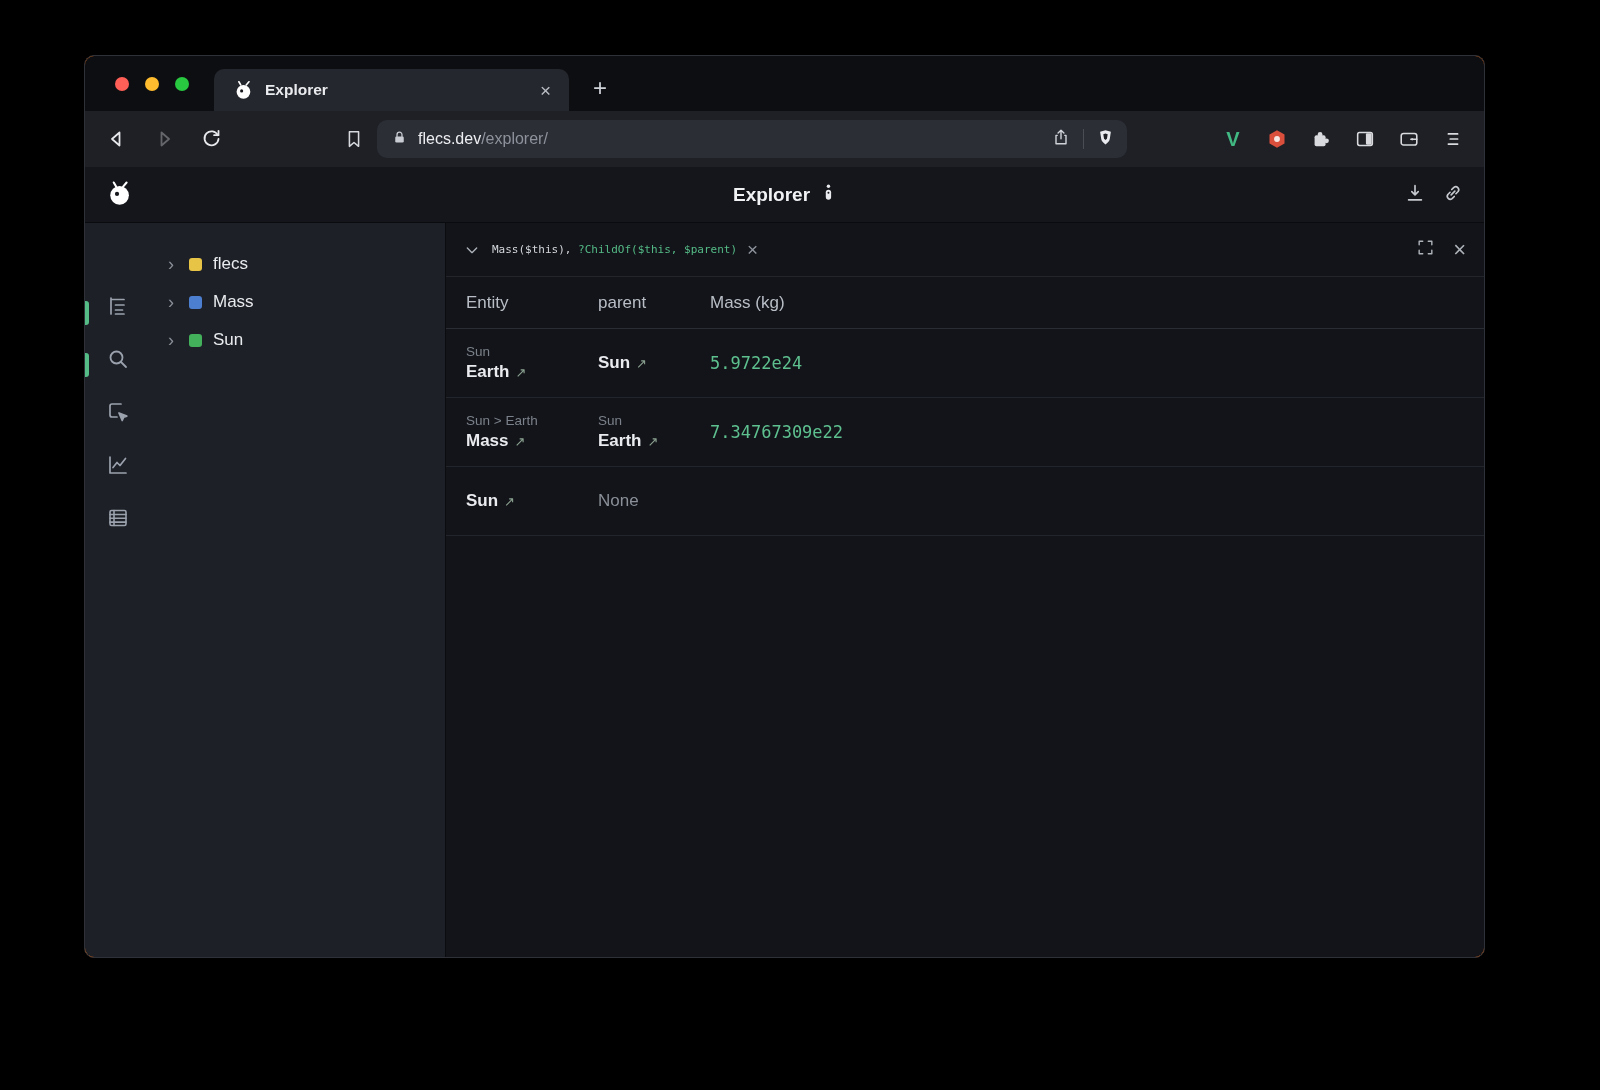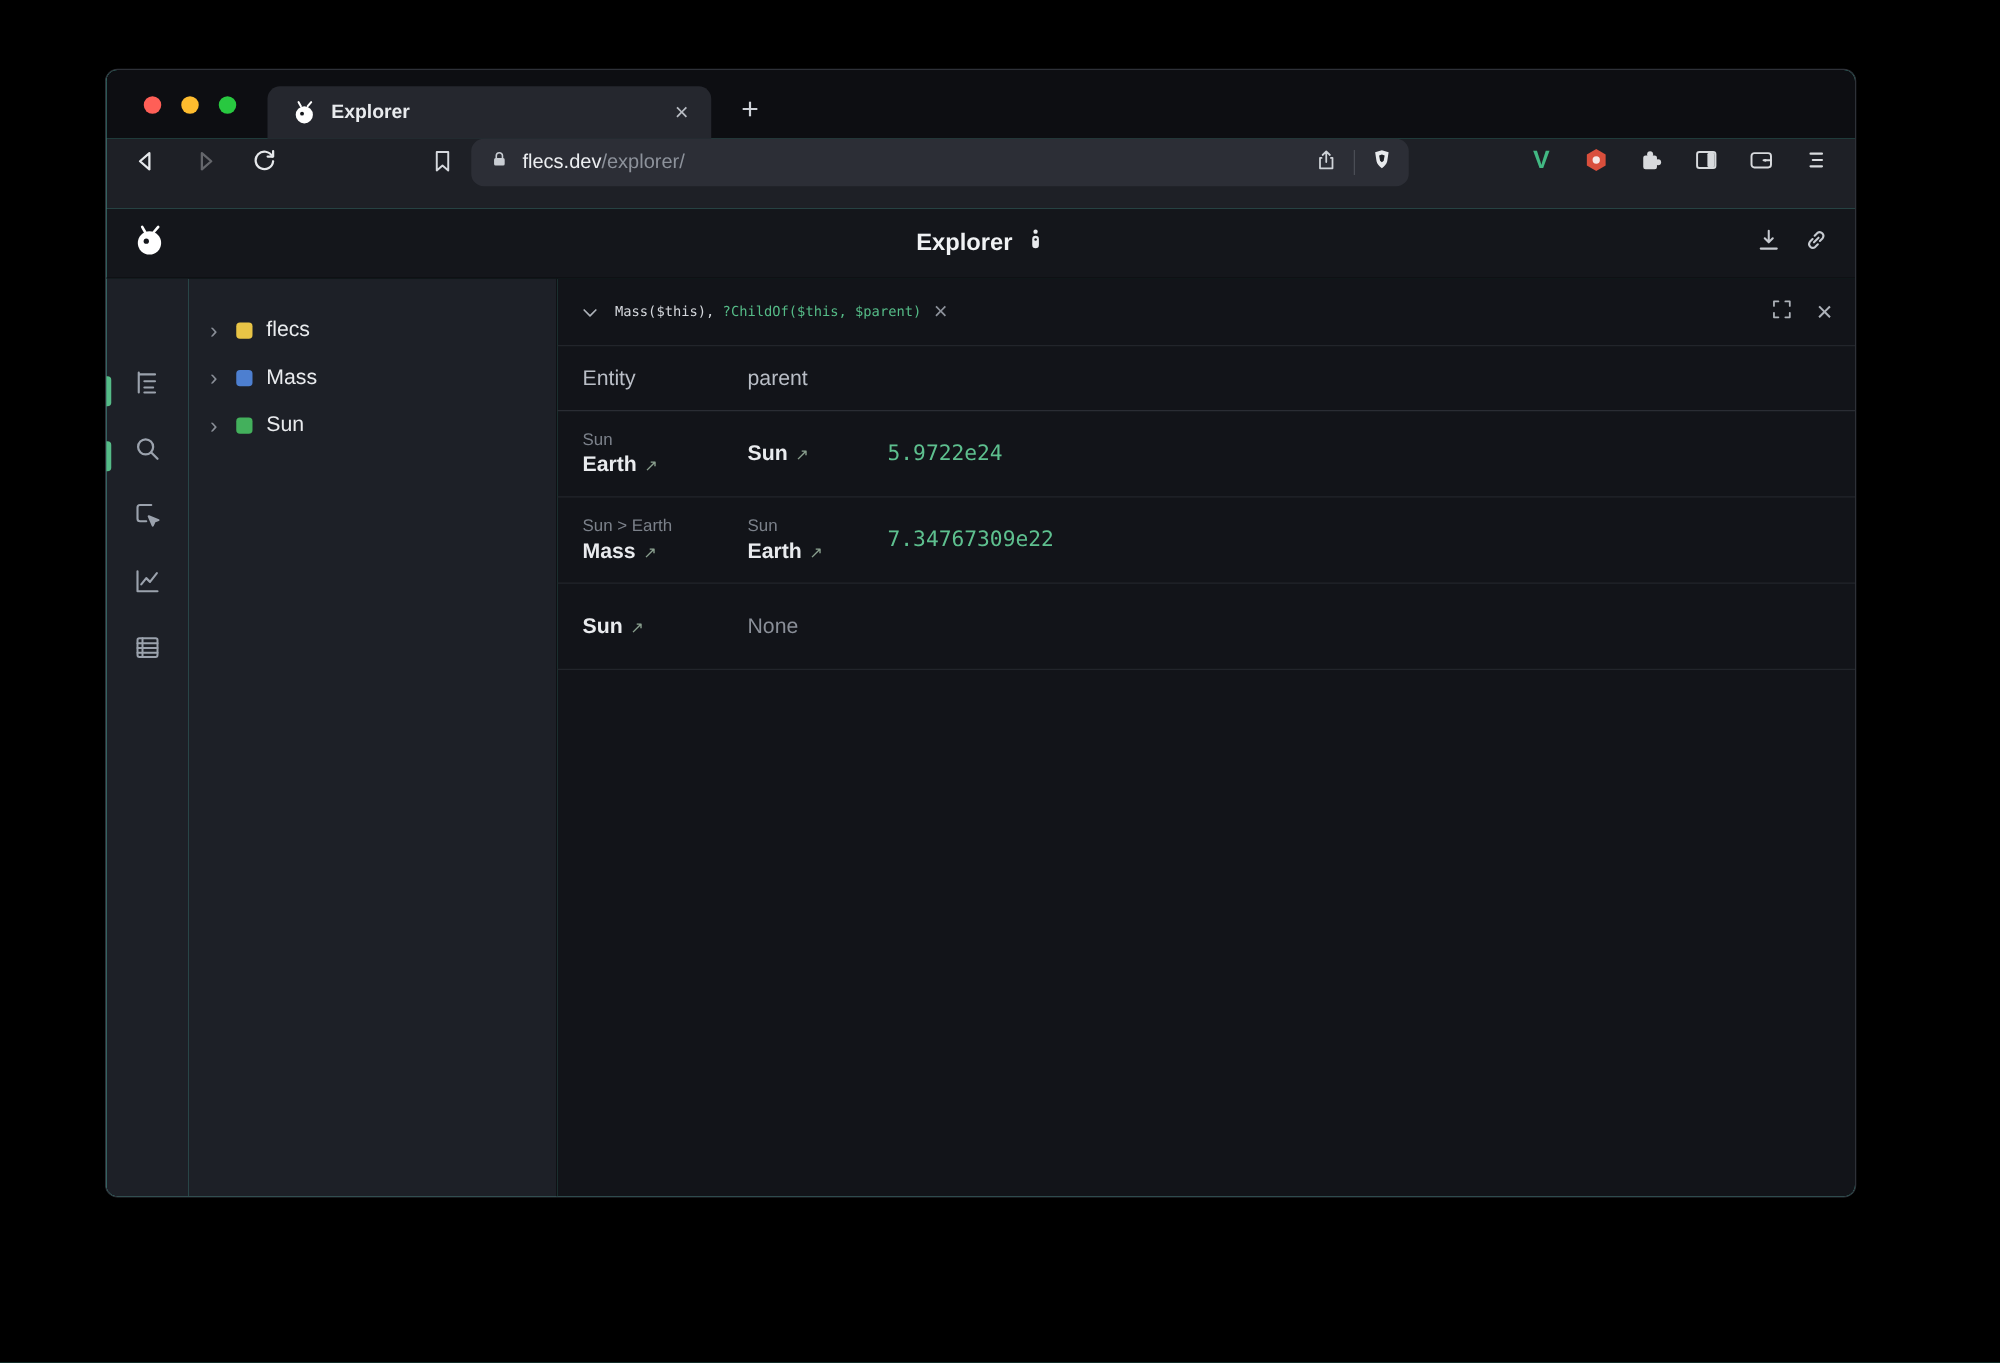--- a/index.html
+++ b/index.html
@@ -1,38 +1,38 @@
 <!DOCTYPE html>
 <html style="--green: #55bb87; --mass: #5ec08f;"><head>
 <meta charset="utf-8">
 <style>
   * { margin:0; padding:0; box-sizing:border-box; }
   html,body { width:1600px; height:1090px; background:#000; overflow:hidden;
               font-family:"Liberation Sans", sans-serif; }
   .stage { position:relative; width:1600px; height:1090px; background:#000; }
 
   .window { position:absolute; left:84px; top:55px; width:1401px; height:903px;
-            border-radius:10px; overflow:hidden; background:#5eead4;
+            border-radius:10px; overflow:hidden; background:#f97316;
             border:1px solid #2e3138; box-shadow:0 25px 70px rgba(0,0,0,.7); }
 
   
   .tabstrip { height:55px; background:#0d0e12; display:flex; align-items:flex-end; }
   .traffic { display:flex; gap:16px; margin:0 0 20px 30px; align-self:flex-end; }
   .tl { width:14px; height:14px; border-radius:50%; display:inline-block; }
   .tl.close{ background:#ff5f57; } .tl.min{ background:#febc2e; } .tl.max{ background:#28c840; }
   .tab { margin-left:25px; width:355px; height:42px; background:#25272e;
          border-radius:10px 10px 0 0; display:flex; align-items:center; padding:0 14px 0 18px; }
   .favicon { width:22px; height:22px; display:flex; align-items:center; justify-content:center; }
   .tab-title { color:#e9ebee; font-size:15.5px; font-weight:700; margin-left:11px; }
   .tab-close { margin-left:auto; color:#b9bdc4; font-size:19px; line-height:1; padding:2px 4px; }
   .newtab { margin-left:16px; margin-bottom:8px; color:#ced2d8; font-size:24px; font-weight:400;
             width:30px; height:30px; display:flex; align-items:center; justify-content:center; }
 
   
-  .toolbar { height:56px; background:#1e2026; display:flex; align-items:flex-start; padding:0 14px; }
+  .toolbar { height:56px; background:#1e2026; display:flex; align-items:center; padding:0 14px; }
   .tbtn { width:36px; height:36px; border-radius:8px; display:flex; align-items:center;
           justify-content:center; margin-right:11px; flex:none; }
   .tbtn svg { display:block; }
   .dim { opacity:.35; }
   .bookmark-btn { margin-left:96px; margin-right:5px; }
   .urlbar { width:750px; height:38px; background:#2c2e36; border-radius:10px;
             display:flex; align-items:center; padding:0 12px 0 14px; }
   .url-text { margin-left:10px; font-size:16px; color:#eceef1; white-space:nowrap; }
   .url-path { color:#8d929b; }
   .urlbar .spacer { flex:1; }
@@ -305,20 +305,21 @@
                   <path d="M4 8.5V4h4.5M15.5 4H20v4.5M20 15.5V20h-4.5M8.5 20H4v-4.5"></path>
                 </svg>
             </span>
             <span class="pclose">×</span>
           </span>
         </div>
 
         <div class="thead">
           <span>Entity</span>
           <span>parent</span>
+          <span>Mass (kg)</span>
         </div>
         <div>
   <div class="trow">
     <div class="cell">
       <div class="path">Sun</div>
       <div class="name-line">
         <span class="ename">Earth</span>
         <span class="arrow">↗</span>
       </div>
     </div>

